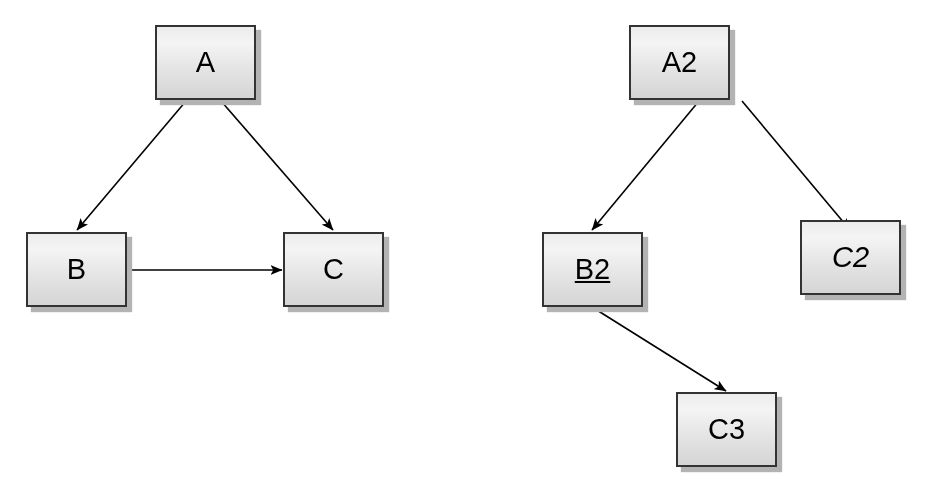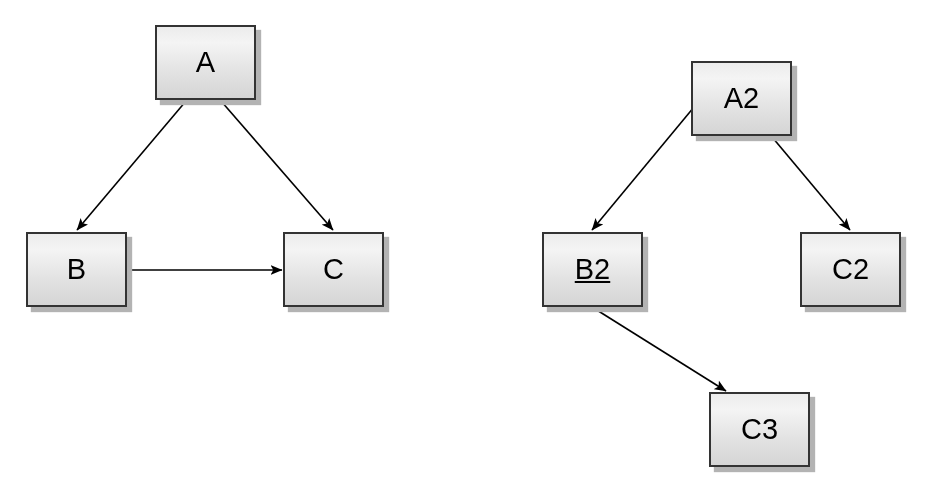--- a/index.html
+++ b/index.html
@@ -38,24 +38,24 @@
   .node-label {
     font-size: 29px;
     line-height: 1;
     color: #000000;
     user-select: none;
   }
   
   #node-A  { left: 155px; top: 25px;  }
   #node-B  { left: 26px;  top: 232px; }
   #node-C  { left: 283px; top: 232px; }
-  #node-A2 { left: 691px; top: 25px; margin-top: 36px;  }
+  #node-A2 { left: 629px; top: 25px;  }
   #node-B2 { left: 542px; top: 232px; text-decoration: underline; }
-  #node-C2 { left: 800px; top: 232px; }
-  #node-C3 { left: 676px; top: 392px; margin-left: 33px; }
+  #node-C2 { left: 800px; top: 220px; font-style: italic; }
+  #node-C3 { left: 676px; top: 392px; }
   .edge {
     stroke: #000000;
     stroke-width: 1.6;
     fill: none;
   }
 </style>
 </head>
 <body>
 
 <div id="canvas">

